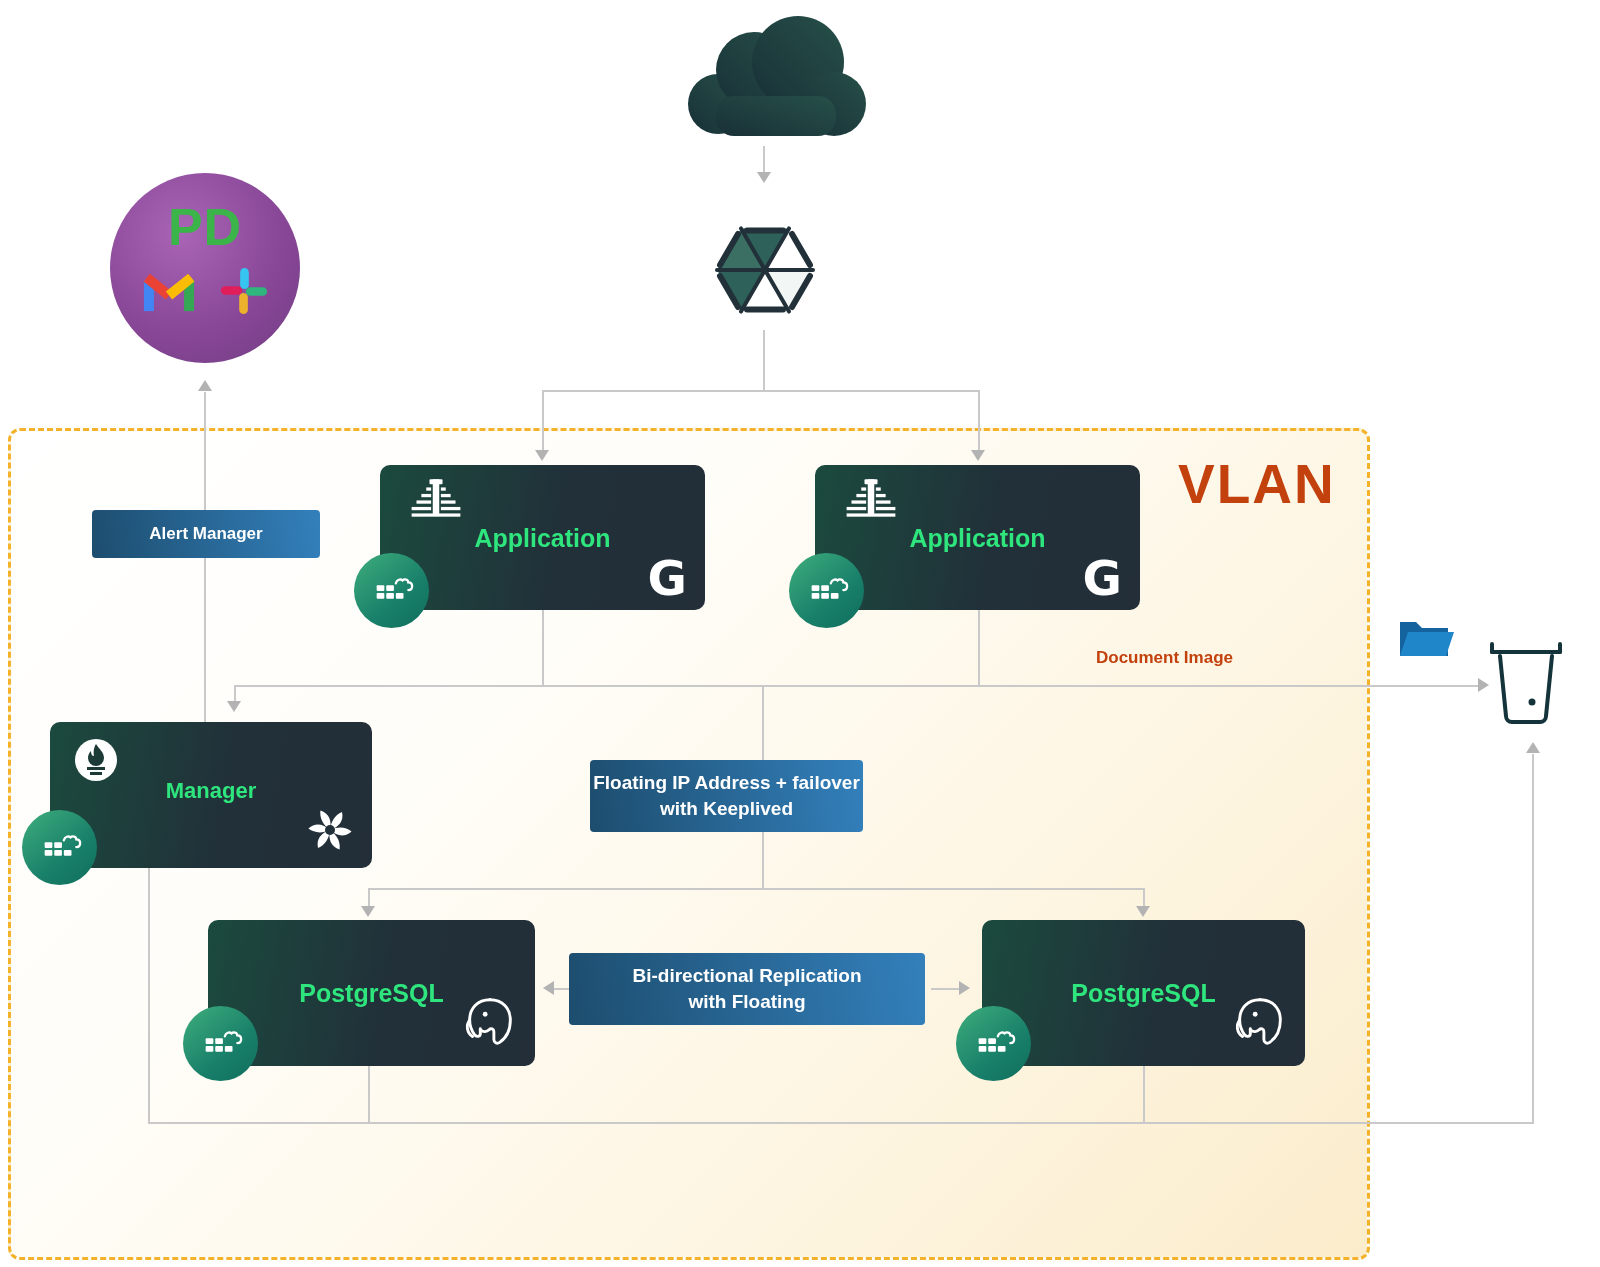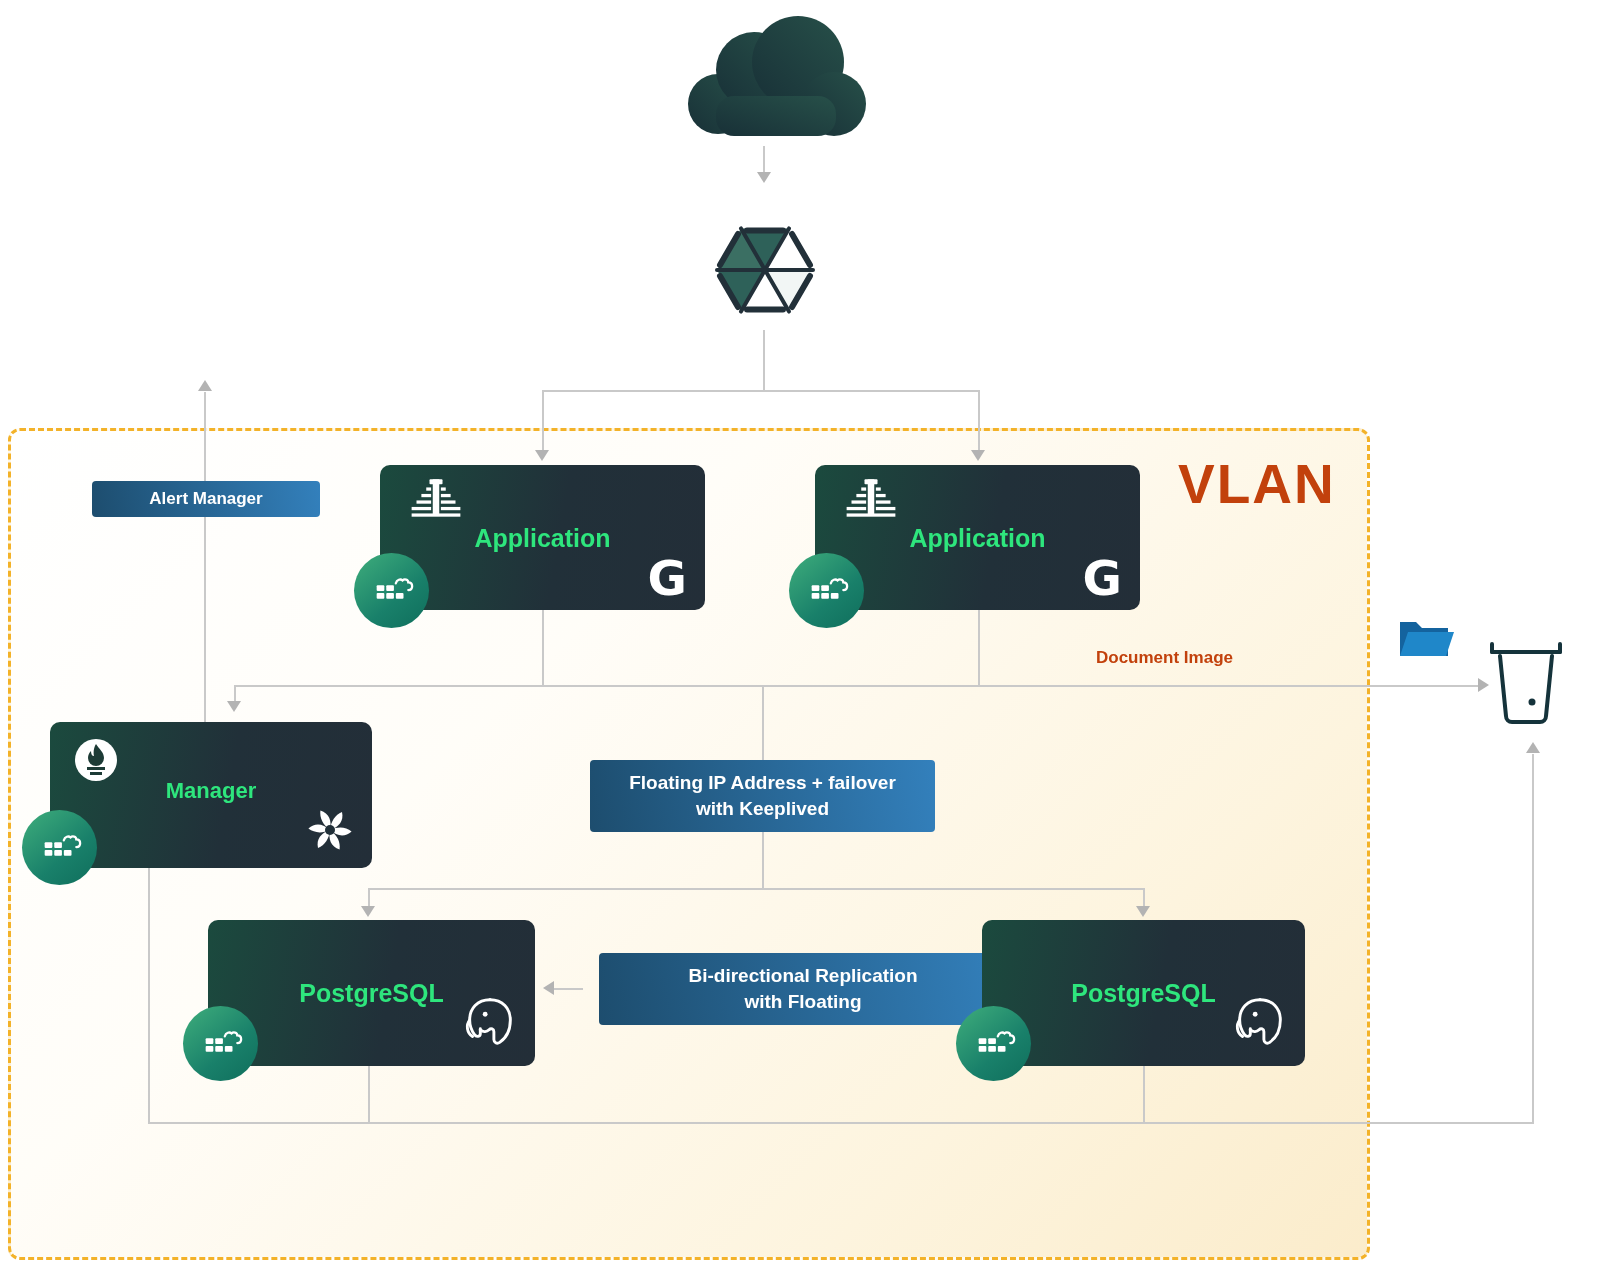--- a/index.html
+++ b/index.html
@@ -152,22 +152,41 @@
         <line x1="42" y1="20.5" x2="78" y2="20.5"></line>
         <line x1="87" y1="24" x2="105" y2="55"></line>
         <line x1="105" y1="66" x2="87" y2="97"></line>
         <line x1="78" y1="99.5" x2="42" y2="99.5"></line>
         <line x1="33" y1="97" x2="15" y2="66"></line>
         <line x1="15" y1="55" x2="33" y2="24"></line>
       </g>
     </svg>
   </div>
 
-
-  <div class="node node-blue" style="left:92px;top:481px;width:228px;height:36px">
+  <div class="pd-circle">
+    <div class="pd-text">PD</div>
+    <div style="position:absolute;left:30px;top:95px">
+      <svg width="58" height="46" viewBox="0 0 52 40">
+        <path d="M8 38 V10" stroke="#4285F4" stroke-width="9" fill="none"></path>
+        <path d="M44 38 V10" stroke="#34A853" stroke-width="9" fill="none"></path>
+        <path d="M6 8 L26 24" stroke="#EA4335" stroke-width="9" fill="none"></path>
+        <path d="M46 8 L26 24" stroke="#FBBC04" stroke-width="9" fill="none"></path>
+      </svg>
+    </div>
+    <div style="position:absolute;left:108px;top:92px">
+      <svg width="52" height="52" viewBox="0 0 54 54">
+        <rect x="23" y="3" width="9" height="22" rx="4.5" fill="#36C5F0"></rect>
+        <rect x="29" y="23" width="22" height="9" rx="4.5" fill="#2EB67D"></rect>
+        <rect x="22" y="29" width="9" height="22" rx="4.5" fill="#ECB22E"></rect>
+        <rect x="3" y="22" width="22" height="9" rx="4.5" fill="#E01E5A"></rect>
+      </svg>
+    </div>
+  </div>
+
+  <div class="node node-blue" style="left:92px;top:510px;width:228px;height:48px">
     <span class="am-label">Alert Manager</span>
   </div>
 
   <div class="node node-dark" style="left:380px;top:465px;width:325px;height:145px">
     <span class="corner-icon" style="left:30px;top:12px">
       <svg width="52" height="42" viewBox="0 0 64 50" fill="#ffffff">
         <rect x="24" y="2" width="16" height="6" rx="1"></rect>
         <rect x="28" y="2" width="8" height="44"></rect>
         <rect x="20" y="12" width="6" height="4"></rect>
           <rect x="38" y="12" width="6" height="4"></rect>
@@ -280,21 +299,21 @@
             <rect x="18" y="18" width="8" height="6" rx="1"></rect>
           <rect x="8" y="26" width="8" height="6" rx="1"></rect>
             <rect x="18" y="26" width="8" height="6" rx="1"></rect>
           <rect x="28" y="26" width="8" height="6" rx="1"></rect>
         </g>
         <path d="M28 16c1-4 5-5 7-3 2-2 6-1 6 2 3 0 4 2 4 4 0 3-2 4-4 4" fill="none" stroke="#ffffff" stroke-width="2.4" stroke-linecap="round"></path>
       </svg>
     </span>
   </div>
 
-  <div class="node node-blue" style="left:590px;top:760px;width:345px;height:72px">
+  <div class="node node-blue" style="left:590px;top:760px;width:273px;height:72px">
     <span class="bl">Floating IP Address + failover</span>
     <span class="bl">with Keeplived</span>
   </div>
 
   <div class="node node-dark" style="left:208px;top:920px;width:327px;height:146px">
     <span class="green-label">PostgreSQL</span>
     <span class="corner-icon" style="right:14px;bottom:8px">
       <svg width="62" height="62" viewBox="0 0 64 64" fill="none" stroke="#ffffff" stroke-width="3" stroke-linecap="round" stroke-linejoin="round">
         <path d="M32 8c13 0 21 9 21 21 0 11-5 19-11 23-3 2-6 0-6-3v-8c0-3-3-4-5-2s-6 3-9 0"></path>
         <path d="M32 8C19 8 11 17 11 29c0 6 2 11 5 15 2 3 6 2 6-1v-5"></path>
@@ -309,21 +328,21 @@
             <rect x="18" y="18" width="8" height="6" rx="1"></rect>
           <rect x="8" y="26" width="8" height="6" rx="1"></rect>
             <rect x="18" y="26" width="8" height="6" rx="1"></rect>
           <rect x="28" y="26" width="8" height="6" rx="1"></rect>
         </g>
         <path d="M28 16c1-4 5-5 7-3 2-2 6-1 6 2 3 0 4 2 4 4 0 3-2 4-4 4" fill="none" stroke="#ffffff" stroke-width="2.4" stroke-linecap="round"></path>
       </svg>
     </span>
   </div>
 
-  <div class="node node-blue" style="left:599px;top:953px;width:408px;height:72px">
+  <div class="node node-blue" style="left:569px;top:953px;width:356px;height:72px">
     <span class="bl">Bi-directional Replication</span>
     <span class="bl">with Floating</span>
   </div>
 
   <div class="node node-dark" style="left:982px;top:920px;width:323px;height:146px">
     <span class="green-label">PostgreSQL</span>
     <span class="corner-icon" style="right:14px;bottom:8px">
       <svg width="62" height="62" viewBox="0 0 64 64" fill="none" stroke="#ffffff" stroke-width="3" stroke-linecap="round" stroke-linejoin="round">
         <path d="M32 8c13 0 21 9 21 21 0 11-5 19-11 23-3 2-6 0-6-3v-8c0-3-3-4-5-2s-6 3-9 0"></path>
         <path d="M32 8C19 8 11 17 11 29c0 6 2 11 5 15 2 3 6 2 6-1v-5"></path>

